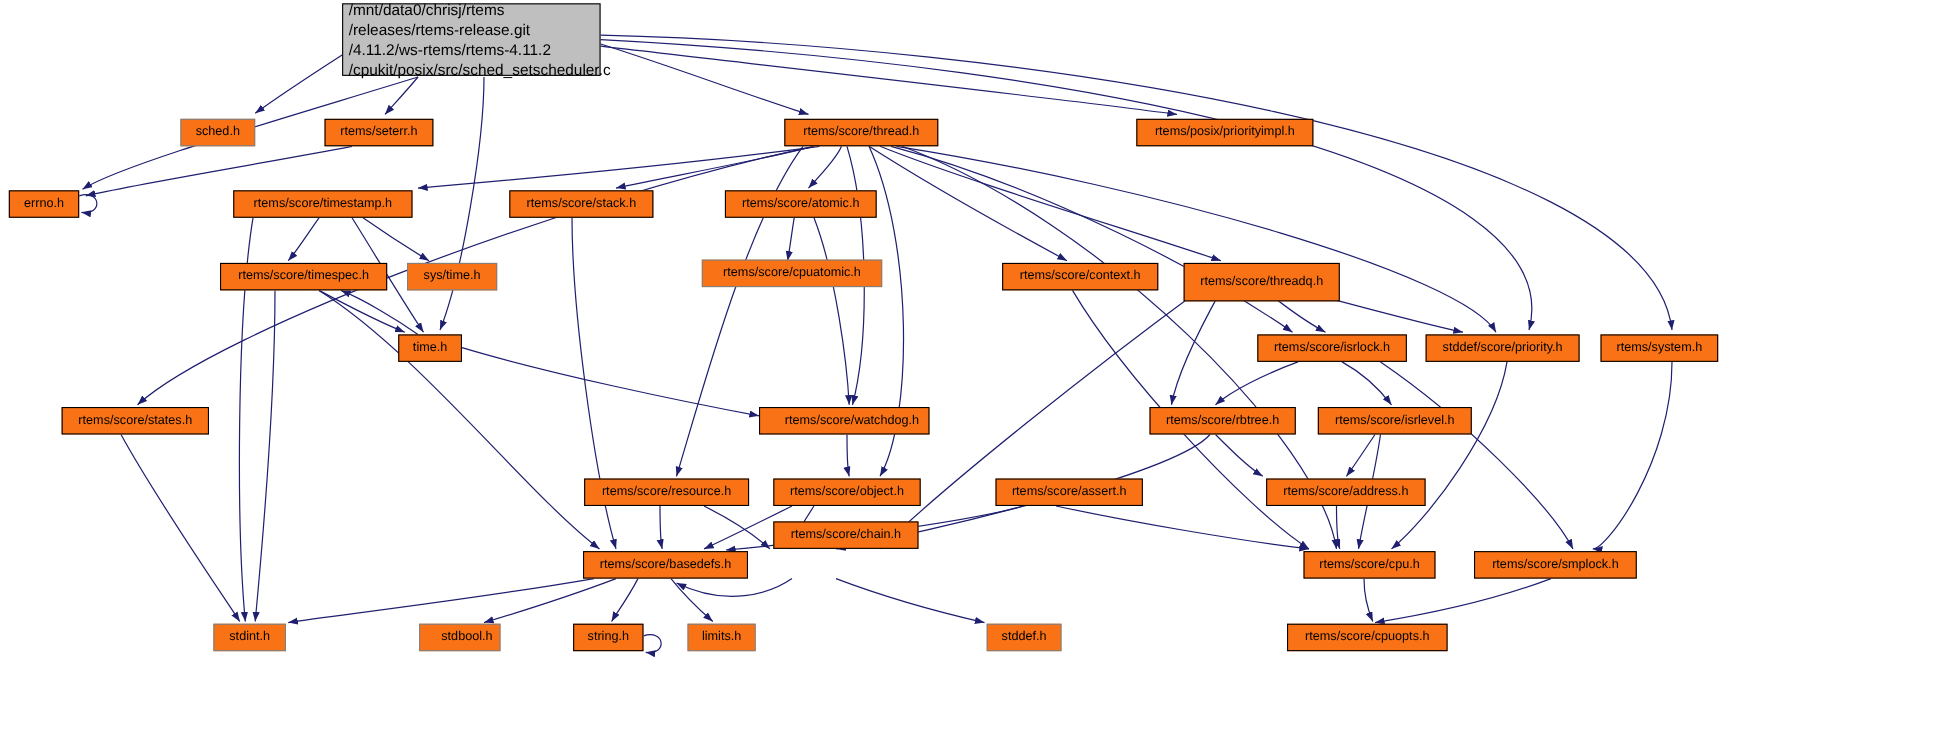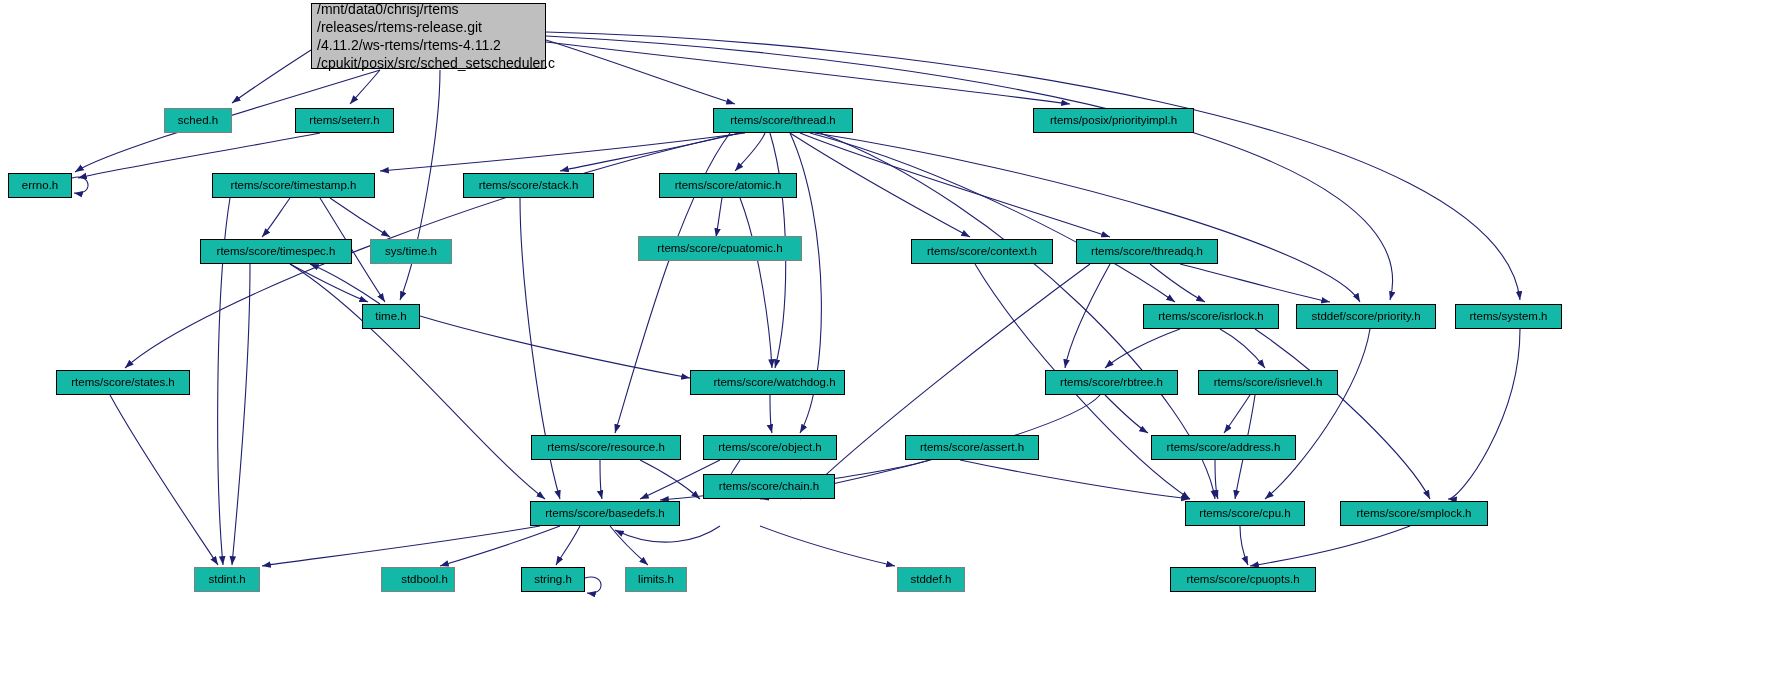--- a/index.html
+++ b/index.html
@@ -21,21 +21,21 @@
     position: absolute;
     left: 0;
     top: 0;
     width: 1782px;
     height: 679px;
   }
   .node {
     position: absolute;
     box-sizing: border-box;
     border: 1px solid #000000;
-    background: #14b8a6;
+    background: #f97316;
     font-size: 11.5px;
     line-height: 1.18;
     color: #000000;
     text-align: center;
     display: flex;
     align-items: center;
     justify-content: center;
     white-space: pre;
     padding: 0 4px;
     z-index: 2;
@@ -172,21 +172,21 @@
   <div class="node" style="left:713px;top:108px;width:140px;height:25px;">rtems/score/thread.h</div>
   <div class="node" style="left:1033px;top:108px;width:161px;height:25px;">rtems/posix/priorityimpl.h</div>
   <div class="node" style="left:8px;top:173px;width:64px;height:25px;">errno.h</div>
   <div class="node" style="left:212px;top:173px;width:163px;height:25px;">rtems/score/timestamp.h</div>
   <div class="node" style="left:463px;top:173px;width:131px;height:25px;">rtems/score/stack.h</div>
   <div class="node" style="left:659px;top:173px;width:138px;height:25px;">rtems/score/atomic.h</div>
   <div class="node" style="left:200px;top:239px;width:152px;height:25px;">rtems/score/timespec.h</div>
   <div class="node grey" style="left:370px;top:239px;width:82px;height:25px;">sys/time.h</div>
   <div class="node grey" style="left:638px;top:236px;width:164px;height:25px;">rtems/score/cpuatomic.h</div>
   <div class="node" style="left:911px;top:239px;width:142px;height:25px;">rtems/score/context.h</div>
-  <div class="node" style="left:1076px;top:239px;width:142px;height:25px;">rtems/score/threadq.h</div>
+  <div class="node" style="left:1076px;top:239px;width:142px;height:35px;">rtems/score/threadq.h</div>
   <div class="node" style="left:362px;top:304px;width:58px;height:25px;">time.h</div>
   <div class="node" style="left:1143px;top:304px;width:136px;height:25px;">rtems/score/isrlock.h</div>
   <div class="node" style="left:1296px;top:304px;width:140px;height:25px;">stddef/score/priority.h</div>
   <div class="node" style="left:1455px;top:304px;width:107px;height:25px;">rtems/system.h</div>
   <div class="node" style="left:56px;top:370px;width:134px;height:25px;">rtems/score/states.h</div>
   <div class="node" style="left:690px;top:370px;width:155px;height:25px;padding-left:18px;">rtems/score/watchdog.h</div>
   <div class="node" style="left:1045px;top:370px;width:133px;height:25px;">rtems/score/rbtree.h</div>
   <div class="node" style="left:1198px;top:370px;width:140px;height:25px;">rtems/score/isrlevel.h</div>
   <div class="node" style="left:531px;top:435px;width:150px;height:25px;">rtems/score/resource.h</div>
   <div class="node" style="left:703px;top:435px;width:134px;height:25px;">rtems/score/object.h</div>

